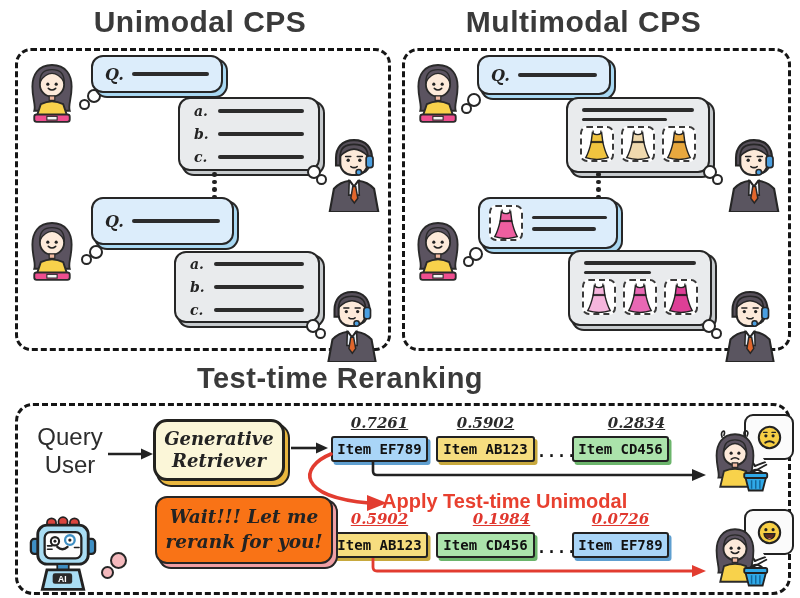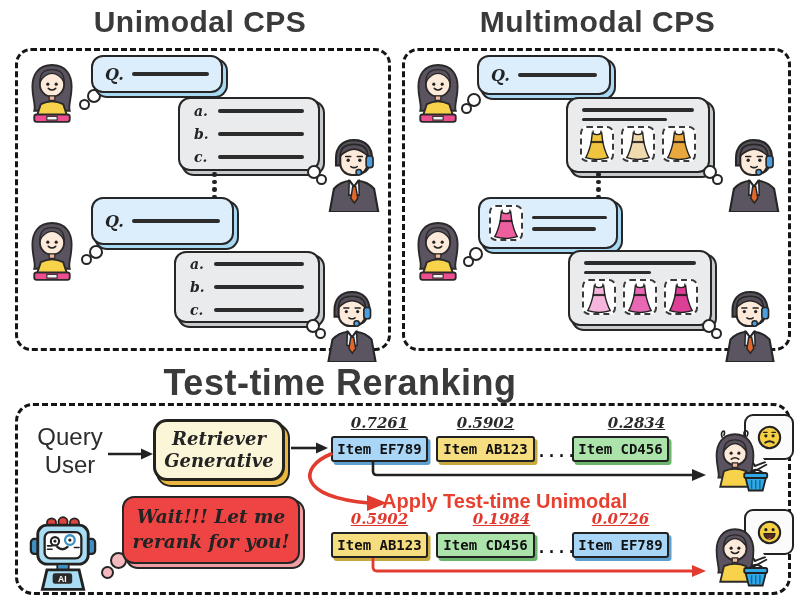--- a/index.html
+++ b/index.html
@@ -8,21 +8,21 @@
   .abs{position:absolute;}
   .panel{position:absolute;border:3px dashed #151515;border-radius:16px;background:#fff;}
   .title{position:absolute;text-align:center;font-weight:bold;color:#3a3a3a;
          font-family:"Liberation Sans",sans-serif;letter-spacing:0.5px;}
   .t-big{font-size:30px;}
   .hand{font-family:"DejaVu Serif",serif;font-style:italic;font-weight:bold;color:#232323;}
   
   .bub{position:absolute;border:2.5px solid #262626;border-radius:12px;box-sizing:border-box;}
   .bub.blue{background:#dcedfb;box-shadow:4px 4px 0 -1px #a9d8f2,4px 4px 0 1px #262626;}
   .bub.gray{background:#e9ebed;box-shadow:4px 4px 0 -1px #c6cacd,4px 4px 0 1px #262626;}
-  .bub.pink{background:#ef4444;box-shadow:4px 4px 0 -1px #ef9fa4,4px 4px 0 1px #262626;}
+  .bub.pink{background:#f97316;box-shadow:4px 4px 0 -1px #ef9fa4,4px 4px 0 1px #262626;margin-left:33px;}
   .qrow{display:flex;align-items:center;height:100%;padding:0 12px;gap:8px;box-sizing:border-box;}
   .qlabel{font-size:16px;}
   .bline{height:3.5px;background:#2c2c2c;border-radius:3px;}
   .grow{flex:1;}
   .ansbox{display:flex;flex-direction:column;justify-content:center;gap:7px;
           height:100%;padding:6px 14px;box-sizing:border-box;}
   .ansrow{display:flex;align-items:center;gap:8px;}
   .alabel{font-size:14px;width:16px;}
   
   .thumb{width:34px;height:36px;background:#fff;border:2px dashed #3a3a3a;border-radius:7px;
@@ -201,21 +201,21 @@
         <div class="bline grow"></div>
       </div>
   </div>
 </div>
 <div class="dot" style="left:306px;top:319px;width:10px;height:10px;"></div>
 <div class="dot" style="left:315px;top:328px;width:7px;height:7px;"></div>
 <svg class="abs" style="left:318px;top:290px;" width="68" height="72">
     <use href="#sym-agent"></use>
   </svg>
 
-<div class="title t-big" style="left:406px;top:5px;width:383px;">Multimodal CPS</div>
+<div class="title t-big" style="left:392px;top:5px;width:383px;">Multimodal CPS</div>
 <div class="panel" style="left:402px;top:48px;width:383px;height:297px;"></div>
 
 <svg class="abs" style="left:410px;top:60px;" width="56" height="66">
     <use href="#sym-user"></use>
   </svg>
 <div class="dot" style="left:461px;top:103px;width:7px;height:7px;"></div>
 <div class="dot" style="left:467px;top:93px;width:10px;height:10px;"></div>
 <div class="bub blue" style="left:477px;top:55px;width:134px;height:40px;">
   <div class="qrow">
       <span class="hand qlabel">Q.</span>
@@ -295,36 +295,36 @@
         </svg>
       </div>
   </div>
 </div>
 <div class="dot" style="left:702px;top:319px;width:10px;height:10px;"></div>
 <div class="dot" style="left:711px;top:328px;width:7px;height:7px;"></div>
 <svg class="abs" style="left:716px;top:290px;" width="68" height="72">
     <use href="#sym-agent"></use>
   </svg>
 
-<div class="title" style="left:0px;top:362px;width:680px;font-size:36px;">Test-time Reranking</div>
+<div class="title" style="left:0px;top:362px;width:680px;font-size:29px;">Test-time Reranking</div>
 <div class="panel" style="left:15px;top:403px;width:770px;height:186px;border-radius:18px;"></div>
 
 <div class="uq" style="left:22px;top:423px;width:96px;">
   <div>Query</div>
   <div>User</div>
 </div>
 
 <svg class="abs" style="left:106px;top:447px;" width="48" height="14">
   <line x1="2" y1="7" x2="36" y2="7" stroke="#222" stroke-width="2.6"></line>
   <polygon points="35,1.5 47,7 35,12.5" fill="#222"></polygon>
 </svg>
 
 <div class="retbox" style="left:153px;top:419px;width:132px;height:62px;">
+  <span class="hand">Generative</span>
   <span class="hand">Retriever</span>
-  <span class="hand">Generative</span>
 </div>
 
 <svg class="abs" style="left:289px;top:441px;" width="40" height="14">
   <line x1="2" y1="7" x2="28" y2="7" stroke="#222" stroke-width="2.6"></line>
   <polygon points="27,1.5 39,7 27,12.5" fill="#222"></polygon>
 </svg>
 
 <div class="score" style="left:331px;top:414px;width:97px;">0.7261</div>
 <div class="score" style="left:436px;top:414px;width:99px;">0.5902</div>
 <div class="score" style="left:588px;top:414px;width:97px;">0.2834</div>

